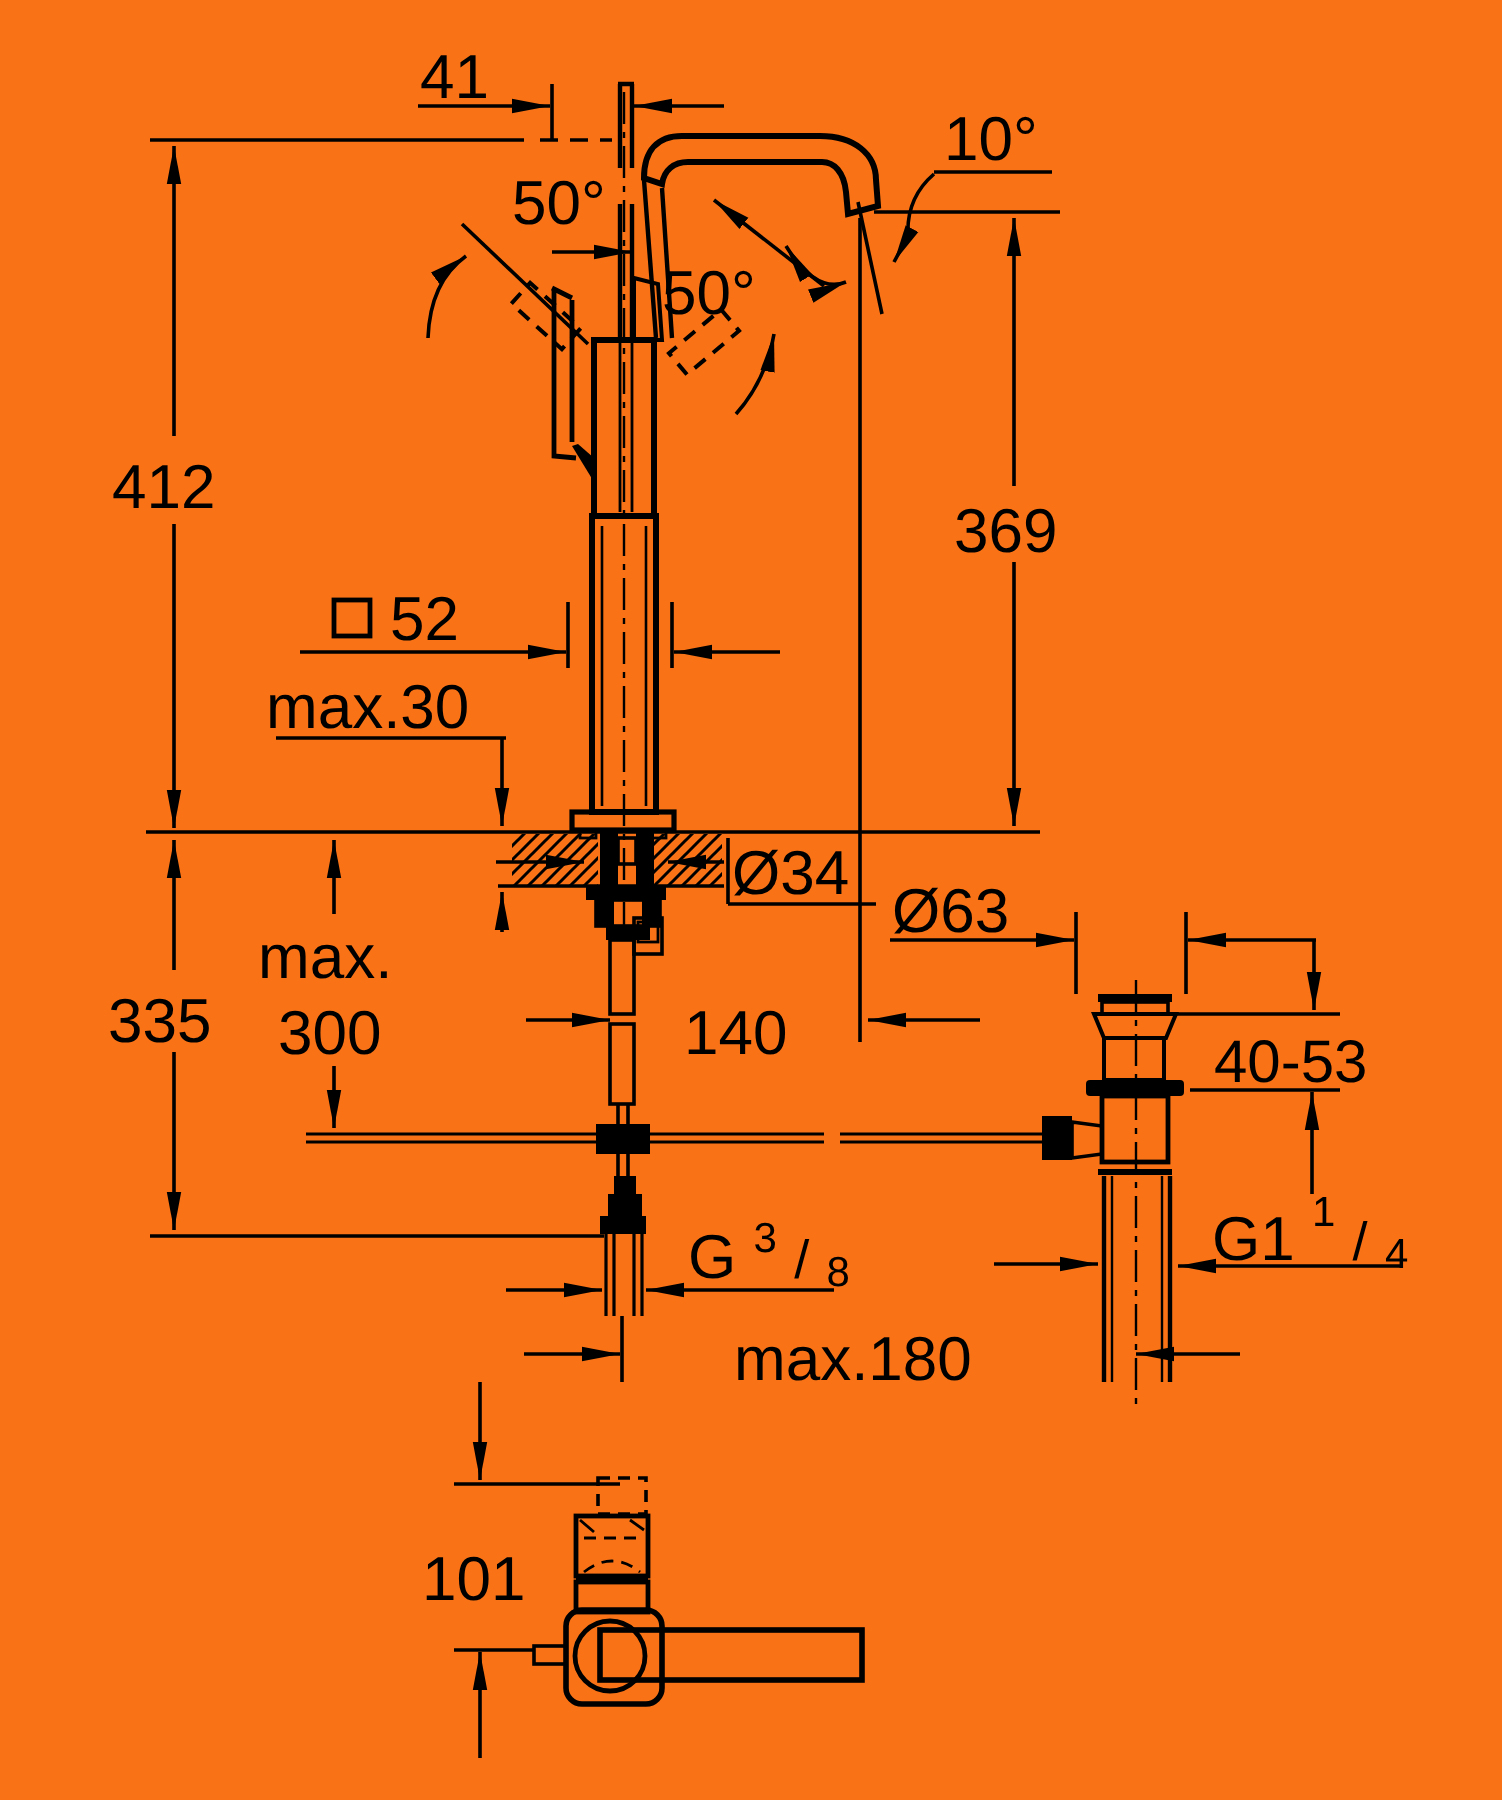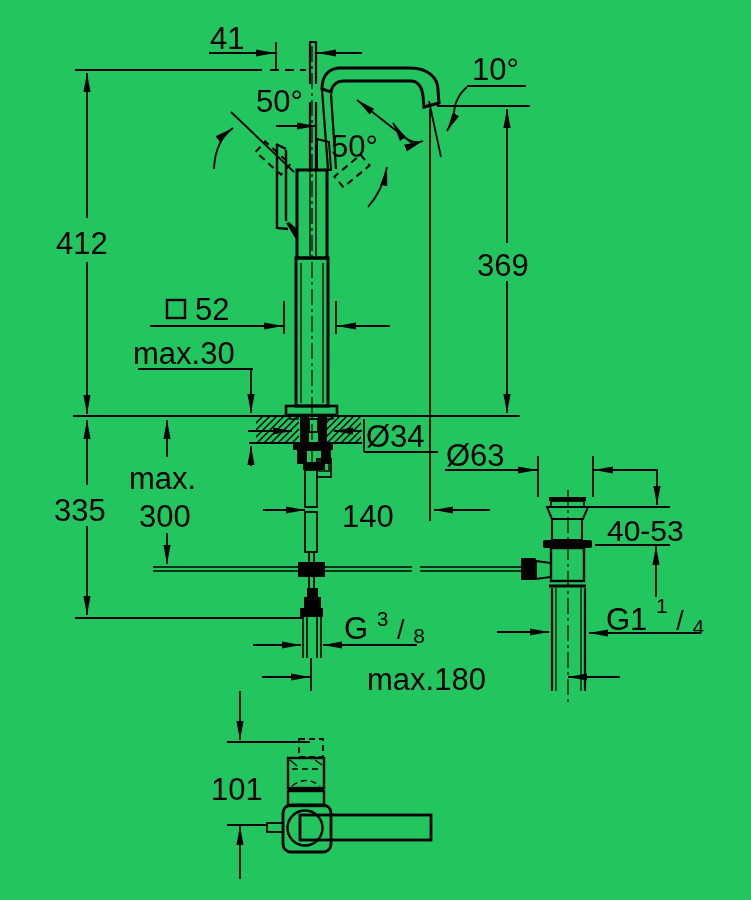--- a/index.html
+++ b/index.html
@@ -1,16 +1,16 @@
 <!DOCTYPE html>
 <html><head>
 <meta charset="utf-8">
 <style>
   html,body{margin:0;padding:0;background:#fff;}
-  .stage{position:relative;width:751px;height:900px;background:#22c55e;overflow:hidden;}
+  .stage{position:relative;width:751px;height:900px;background:#f97316;overflow:hidden;}
   svg{position:absolute;left:0;top:0;}
   .obj{stroke:#000;fill:none;}
   .dim{stroke:#000;fill:none;stroke-width:1.8;}
   text{font-family:"Liberation Sans","DejaVu Sans",sans-serif;fill:#000;font-size:31px;}
   .t30{font-size:30px;}
 </style>
 </head>
 <body>
 
 <div class="stage">

